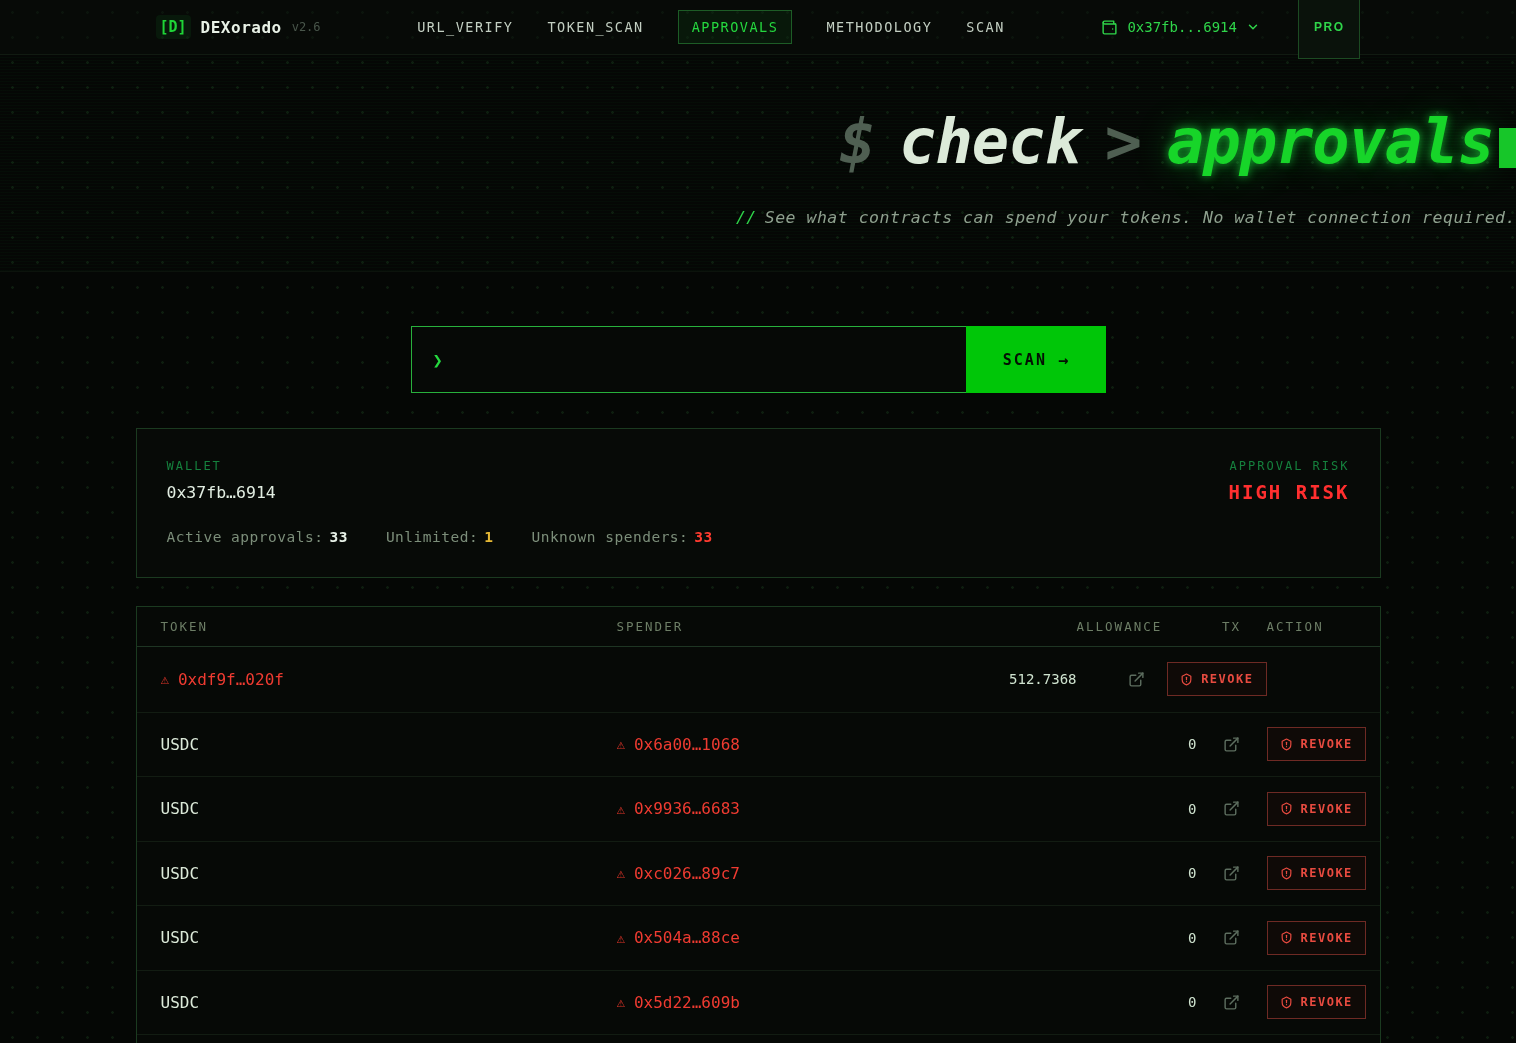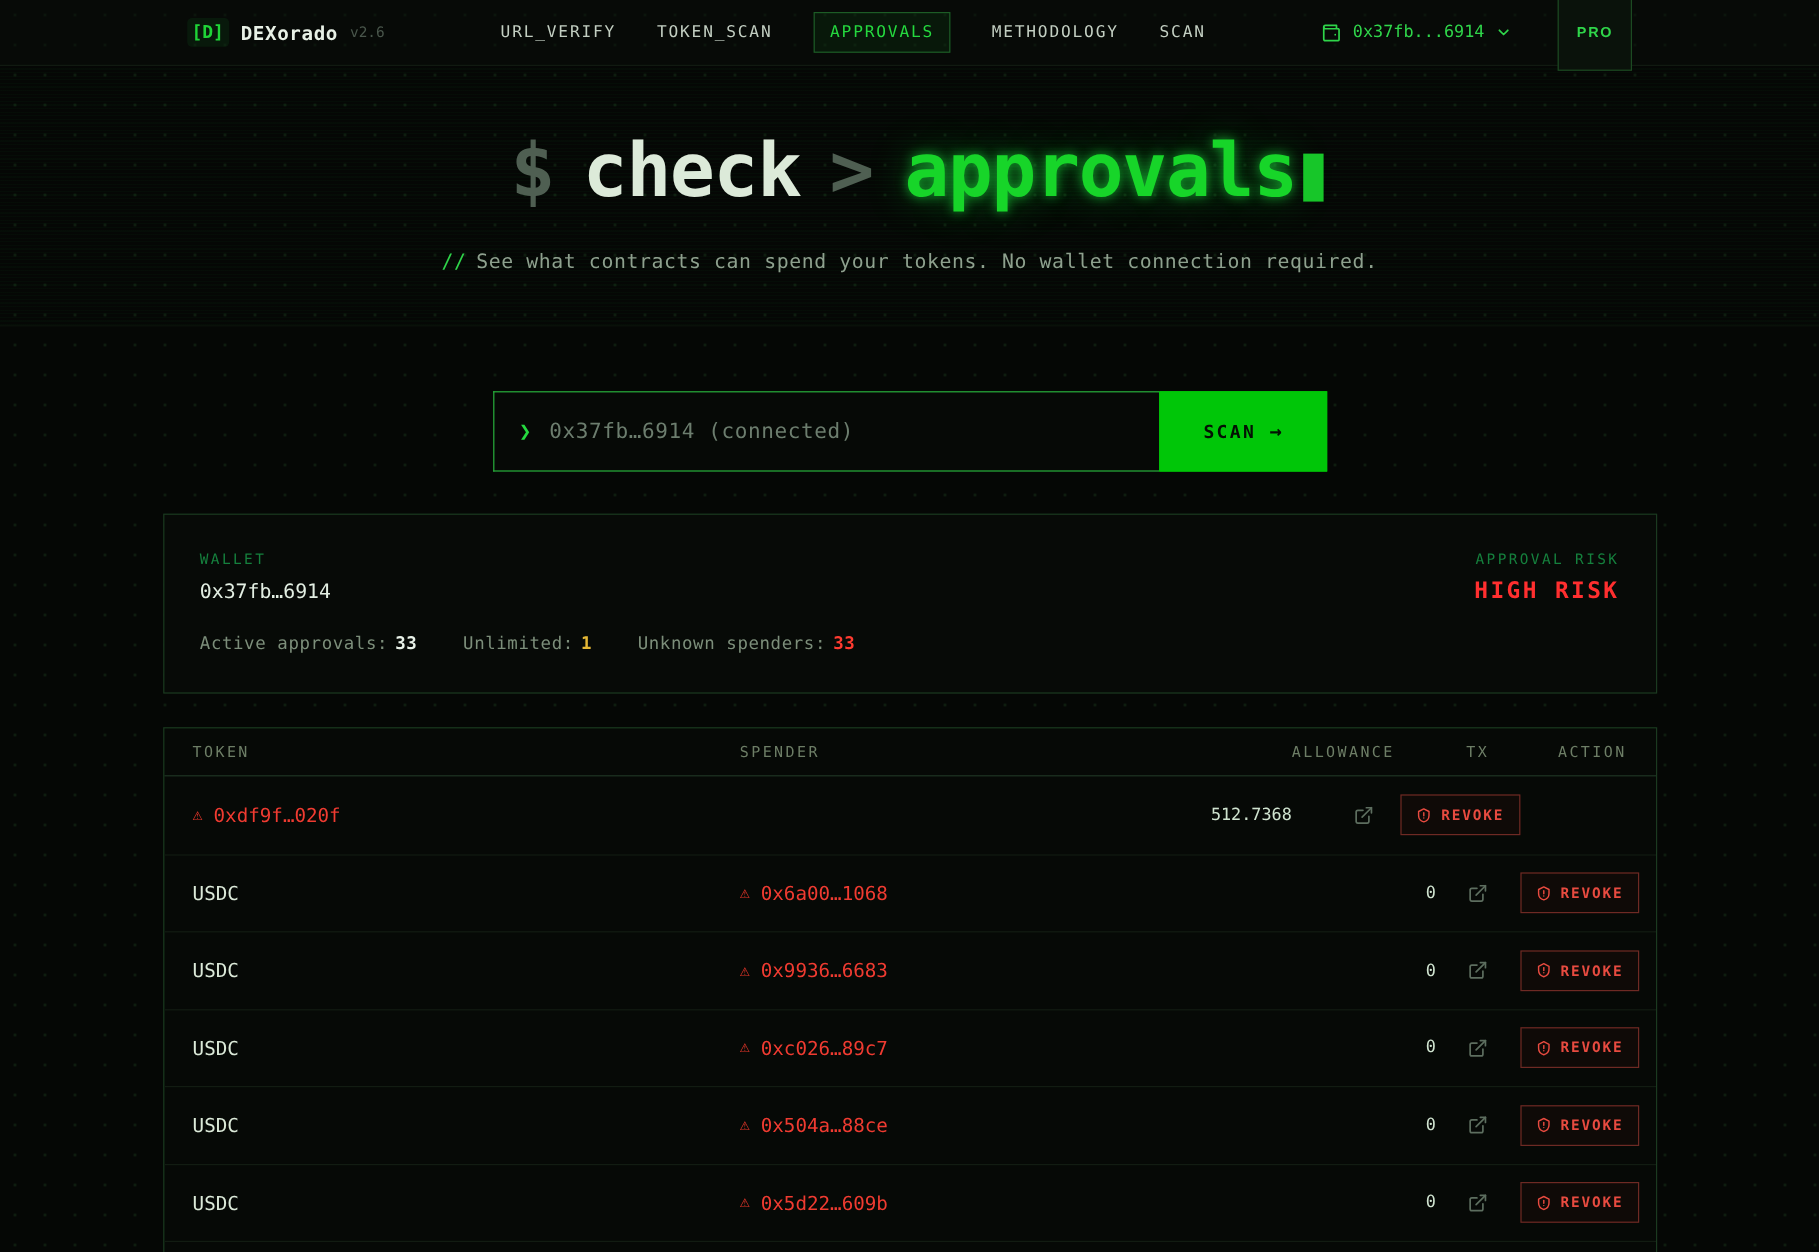--- a/index.html
+++ b/index.html
@@ -49,23 +49,24 @@
   .wallet-chip svg { display:block; }
   .pro-btn {
     font-family:Liberation Sans, sans-serif; cursor:pointer;
     background:#0a120b; border:1px solid #1c4a22; color:#2fd54a;
     font-weight:bold; font-size:12px; letter-spacing:1.5px;
     padding:24px 15px;
   }
 
   
   .hero {
-    text-align:center; padding:50px 0 44px;
+    text-align:right; padding:50px 0 44px;
     background-image:repeating-linear-gradient(0deg, rgba(20,255,80,0.022) 0 1px, transparent 1px 3px);
     border-bottom:1px solid #0c130c;
+    font-style:italic;
   }
   .hero-line { font-size:62px; font-weight:bold; letter-spacing:-1px; white-space:nowrap; }
   .hero-dim   { color:#4f5f52; margin:0 12px; }
   .hero-pale  { color:#dcead9; margin:0 12px; }
   .hero-glow  {
     color:#17d529; margin-left:14px;
     text-shadow:0 0 10px rgba(30,255,70,0.6), 0 0 34px rgba(30,255,70,0.35);
   }
   .hero-cursor {
     display:inline-block; width:17px; height:40px; background:#17c629;
@@ -120,21 +121,21 @@
   .tgrid {
     display:grid;
     grid-template-columns:456px 460px 120px 70px 1fr;
     align-items:center; padding:0 24px;
   }
   .thead {
     height:40px; border-bottom:1px solid #1e3523;
     color:#6d7e66; font-size:12.5px; letter-spacing:2px;
   }
   .th-tx { text-align:center; }
-  .th-action { text-align:right; }
+  .th-action { }
   .trow { height:64.5px; border-top:1px solid #121c12; }
   .trow:first-of-type { border-top:none; }
   .cell-token { display:flex; align-items:baseline; gap:11px; }
   .token-name { font-size:16px; color:#dcead9; }
   .token-badge { font-size:11px; letter-spacing:1px; color:#55665a; }
   .cell-spender { display:flex; align-items:center; gap:9px; color:#ef3b31; font-size:16px; }
   .warn-glyph { font-size:14px; color:#e33529; }
   .spender-link { color:#ef3b31; text-decoration:none; cursor:pointer; }
   .cell-allowance { font-size:14px; color:#cfe3cf;text-align:right; }
   .cell-tx { display:flex; justify-content:center; }
@@ -194,21 +195,20 @@
     <span class="hero-dim">$</span><span class="hero-pale">check</span><span class="hero-dim">&gt;</span><span class="hero-glow">approvals</span><span class="hero-cursor"></span>
   </h1>
   <p class="hero-sub"><span class="green">//</span><span>See what contracts can spend your tokens. No wallet connection required.</span></p>
 </section>
 
 <main class="container">
 
   <div class="scan-row">
     <div class="scan-input-wrap">
       <span class="scan-prompt">❯</span>
-      <input class="scan-input" type="text" placeholder="0x37fb…6914 (connected)" style="">
     </div>
     <button class="scan-btn">
       <span>SCAN</span>
       <span class="arrow">→</span>
     </button>
   </div>
 
   <section class="summary-card">
     <div class="summary-top">
       <div>

